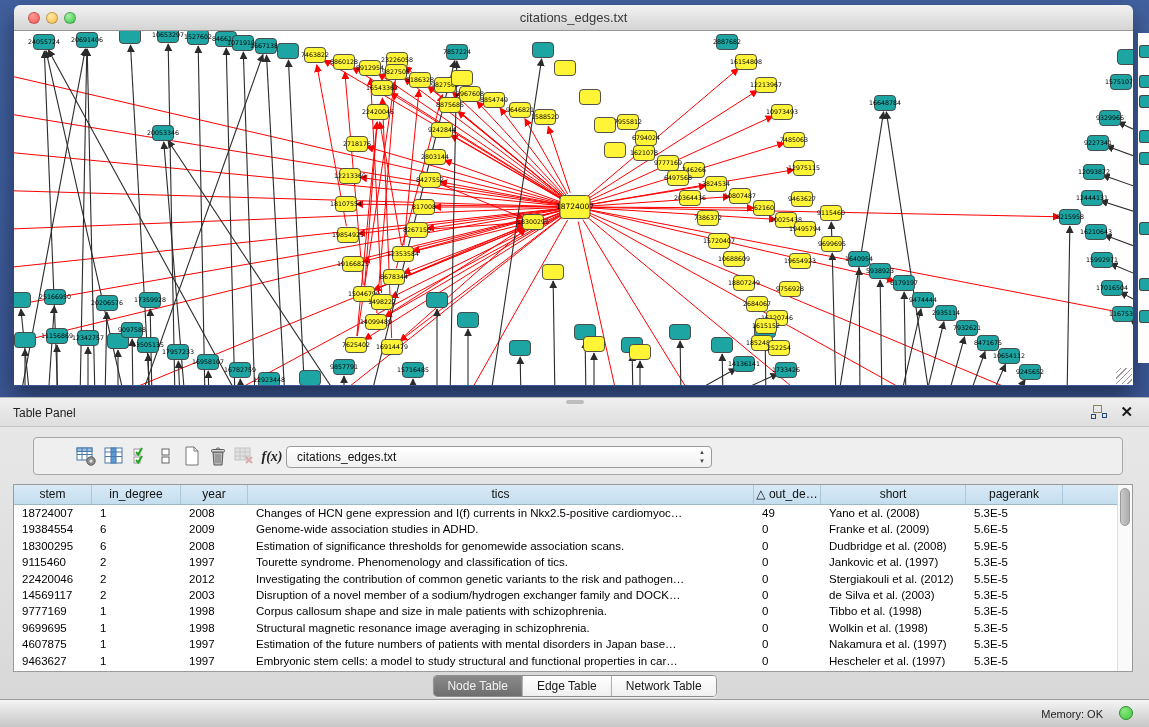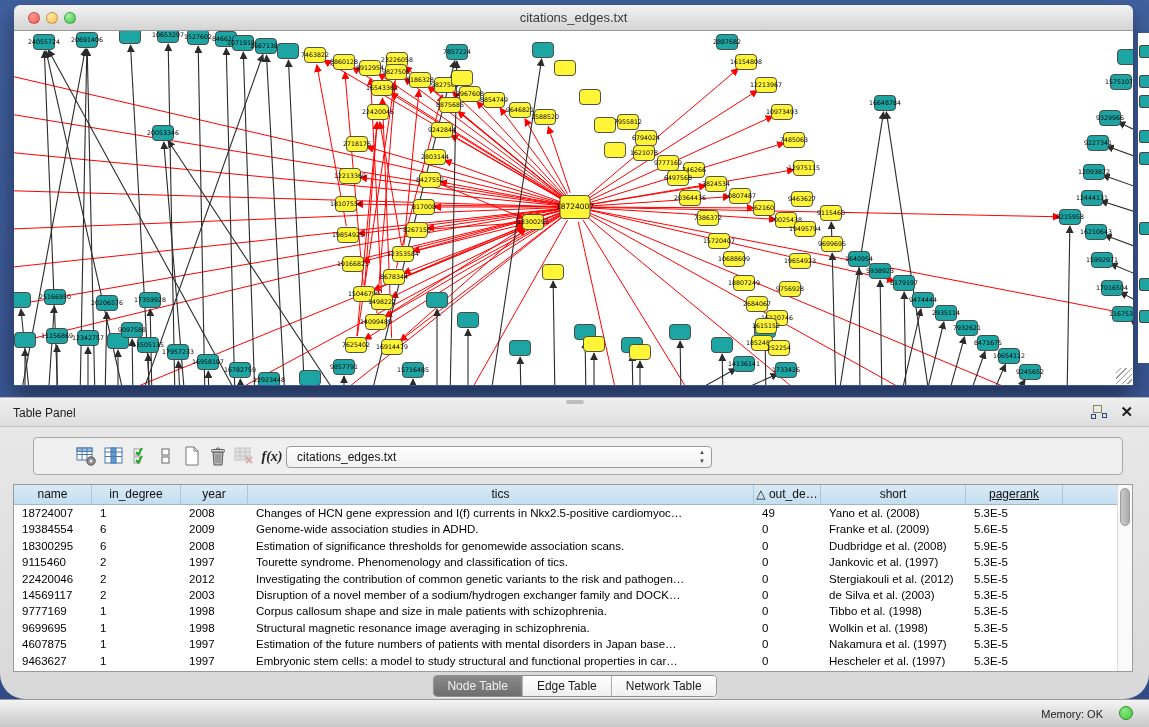--- a/index.html
+++ b/index.html
@@ -26,21 +26,21 @@
   .grip { position:absolute; right:1px; bottom:1px; width:16px; height:16px;
     background:repeating-linear-gradient(135deg,transparent 0 3px,#9a9a9a 3px 4px); }
 
   
   .bg-sliver { position:absolute; right:0; top:33px; width:11px; height:330px; background:#fff; }
   .bg-chip { position:absolute; right:0; width:10px; height:13px;
     background:#1CA5A2; border:1px solid #444; border-right:none; border-radius:3px 0 0 3px; }
 
   
   .table-panel { position:absolute; left:0; top:397px; width:1149px; height:302px;
-    background:linear-gradient(#E9E9E9,#D8D8D8);border-radius:25px; }
+    background:linear-gradient(#E9E9E9,#D8D8D8); }
   .panel-header { position:absolute; left:0; top:0; width:100%; height:30px;
     background:linear-gradient(#EFEFEF,#DEDEDE); border-bottom:1px solid #C2C2C2;
     border-top:1px solid #B5B5B5; }
   .panel-title { position:absolute; left:13px; top:8px; font-size:12px; color:#222; }
   .splitter { position:absolute; left:50%; top:2px; width:18px; height:4px; margin-left:-9px;
     border-radius:2px; background:#BDBDBD; }
   .float-icon { position:absolute; right:42px; top:7px; width:16px; height:14px; }
   .float-icon .sq1 { position:absolute; left:2px; top:0; width:9px; height:8px;
     border:1px solid #8a8455; background:transparent; }
   .float-icon .sq2 { position:absolute; left:0; bottom:0; width:5px; height:5px;
@@ -851,27 +851,27 @@
       <span class="fx">f(x)</span>
     </span>
     <div class="combo">
       <span>citations_edges.txt</span>
       <span class="combo-arrows">▲<br>▼</span>
     </div>
   </div>
 
   <div class="tablebox">
     <div class="thead" id="thead">
-        <div class="th" style="width: 78px;">name</div>
+        <div class="th" style="width: 78px;">stem</div>
         <div class="th" style="width: 89px;">in_degree</div>
         <div class="th" style="width: 67px;">year</div>
         <div class="th" style="width: 506px;">tics</div>
         <div class="th" style="width: 67px;">△ out_de…</div>
         <div class="th" style="width: 145px;">short</div>
-        <div class="th" style="width: 97px; text-decoration: underline;">pagerank</div>
+        <div class="th" style="width: 97px;">pagerank</div>
         <div class="th" style="flex: 1 1 0%; border-right: none;"></div>
       </div>
     <div class="tbody" id="tbody">
         <div class="trow">
           <div class="td" style="width: 78px;">18724007</div>
           <div class="td" style="width: 89px;">1</div>
           <div class="td" style="width: 67px;">2008</div>
           <div class="td" style="width: 506px;">Changes of HCN gene expression and I(f) currents in Nkx2.5-positive cardiomyoc…</div>
           <div class="td" style="width: 67px;">49</div>
           <div class="td" style="width: 145px;">Yano et al. (2008)</div>

